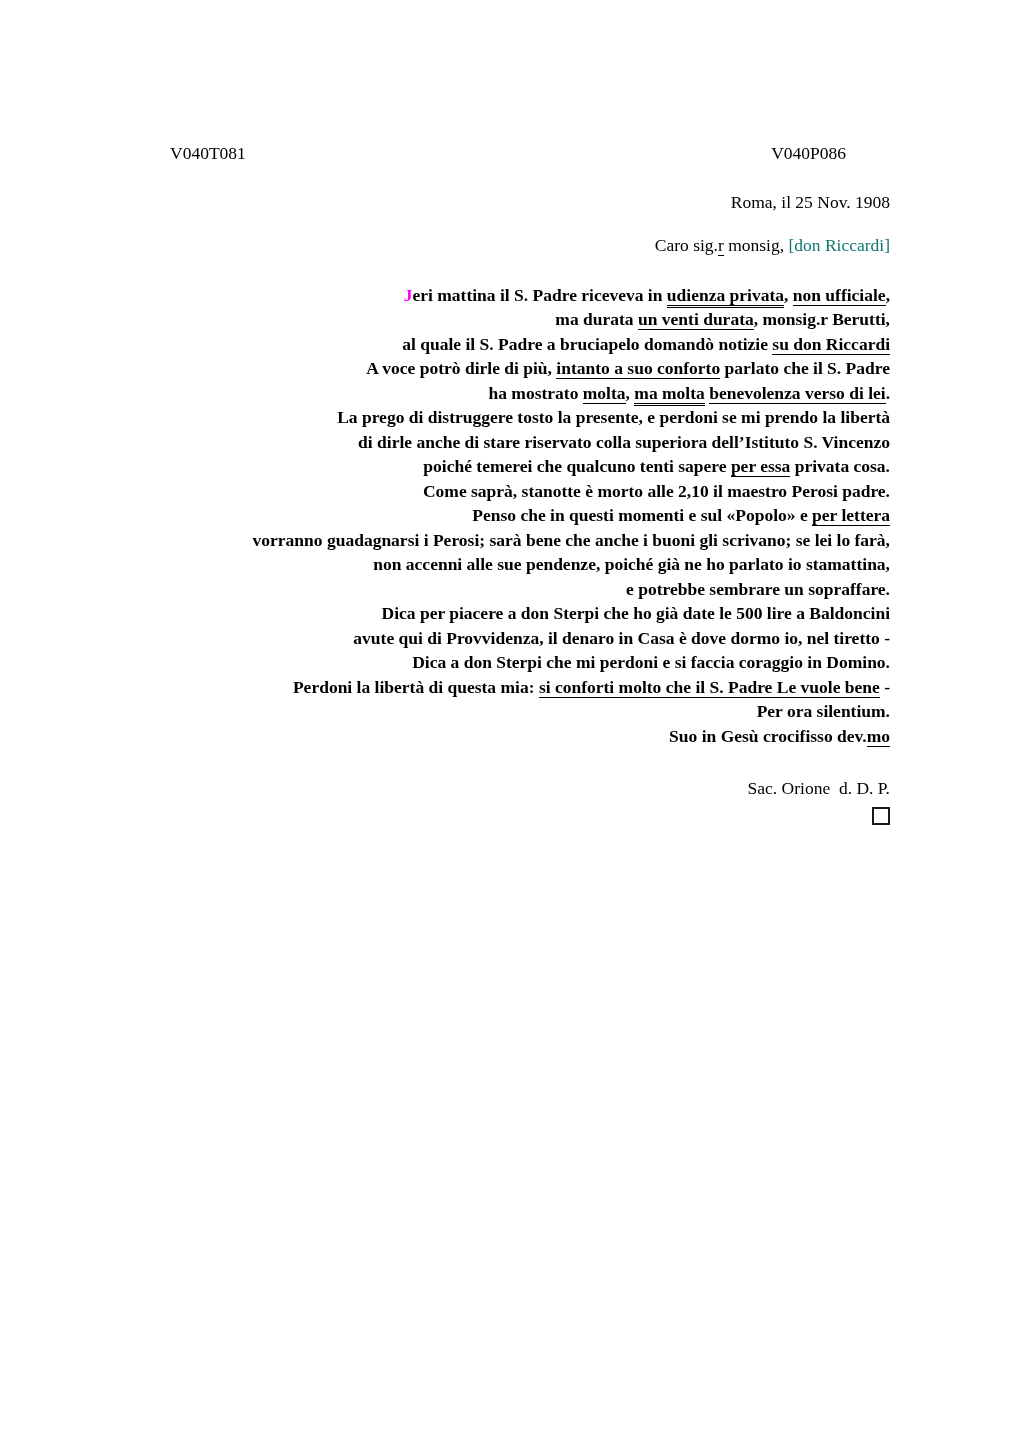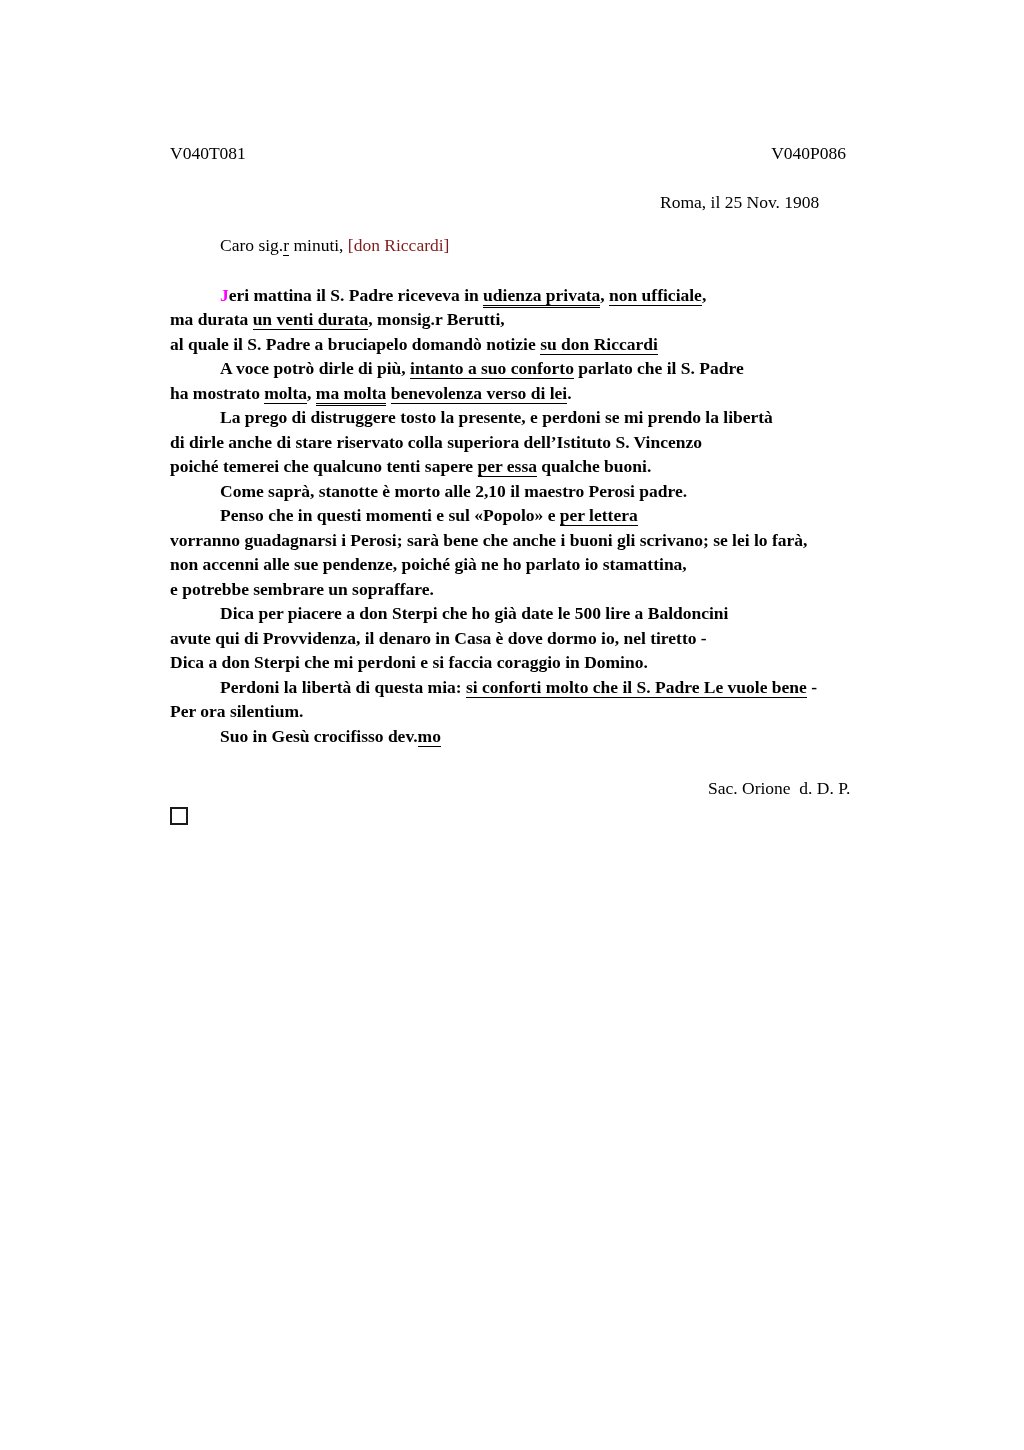--- a/index.html
+++ b/index.html
@@ -12,21 +12,21 @@
     width: 1024px;
     height: 1450px;
     background: #ffffff;
     font-family: "Liberation Serif", "DejaVu Serif", serif;
     font-size: 17.5px;
     line-height: 24.5px;
     color: #000000;
     box-sizing: border-box;
     padding: 141px 0 0 170px;
   }
-  .content { width: 720px; }
+  .content { width: 720px; text-align: right; }
   .header-row {
     display: flex;
     justify-content: space-between;
     width: 676px;
   }
   .subject  { margin-top: 52px; }
   .dateline { margin-top: 24px; margin-left: 490px; }
   .salutation { margin-top: 19px; text-indent: 50px; }
   .body-block { margin-top: 25px; font-weight: bold; }
   .line { white-space: nowrap; }
@@ -50,31 +50,31 @@
   <div class="content">
 
     <div class="header-row">
       <span>V040T081</span>
       <span>V040P086</span>
     </div>
 
 
     <div class="dateline">Roma, il 25 Nov. 1908</div>
 
-    <div class="salutation"><span>Caro sig.</span><span class="u1">r</span><span> minuti, </span><span style="color: #7f1d1d;">[don Riccardi]</span></div>
+    <div class="salutation"><span>Caro sig.</span><span class="u1">r</span><span> monsig, </span><span style="color: #0f766e;">[don Riccardi]</span></div>
 
     <div class="body-block">
         <div class="line indent"><span style="color: rgb(255, 0, 255);">J</span><span>eri mattina il S. Padre riceveva in </span><span class="u2">udienza privata</span><span>, </span><span class="u1">non ufficiale</span><span>,</span></div>
         <div class="line"><span>ma durata </span><span class="u1">un venti durata</span><span>, monsig.r Berutti,</span></div>
         <div class="line"><span>al quale il S. Padre a bruciapelo domandò notizie </span><span class="u1">su don Riccardi</span></div>
         <div class="line indent"><span>A voce potrò dirle di più, </span><span class="u1">intanto a suo conforto</span><span> parlato che il S. Padre</span></div>
         <div class="line"><span>ha mostrato </span><span class="u1">molta</span><span>, </span><span class="u2">ma molta</span><span> </span><span class="u1">benevolenza verso di lei</span><span>.</span></div>
         <div class="line indent"><span>La prego di distruggere tosto la presente, e perdoni se mi prendo la libertà</span></div>
         <div class="line"><span>di dirle anche di stare riservato colla superiora dell’Istituto S. Vincenzo</span></div>
-        <div class="line"><span>poiché temerei che qualcuno tenti sapere </span><span class="u1">per essa</span><span> qualche buoni.</span></div>
+        <div class="line"><span>poiché temerei che qualcuno tenti sapere </span><span class="u1">per essa</span><span> privata cosa.</span></div>
         <div class="line indent"><span>Come saprà, stanotte è morto alle 2,10 il maestro Perosi padre.</span></div>
         <div class="line indent"><span>Penso che in questi momenti e sul «Popolo» e </span><span class="u1">per lettera</span></div>
         <div class="line"><span>vorranno guadagnarsi i Perosi; sarà bene che anche i buoni gli scrivano; se lei lo farà,</span></div>
         <div class="line"><span>non accenni alle sue pendenze, poiché già ne ho parlato io stamattina,</span></div>
         <div class="line"><span>e potrebbe sembrare un sopraffare.</span></div>
         <div class="line indent"><span>Dica per piacere a don Sterpi che ho già date le 500 lire a Baldoncini</span></div>
         <div class="line"><span>avute qui di Provvidenza, il denaro in Casa è dove dormo io, nel tiretto -</span></div>
         <div class="line"><span>Dica a don Sterpi che mi perdoni e si faccia coraggio in Domino.</span></div>
         <div class="line indent"><span>Perdoni la libertà di questa mia: </span><span class="u1">si conforti molto che il S. Padre Le vuole bene</span><span> -</span></div>
         <div class="line"><span>Per ora silentium.</span></div>

